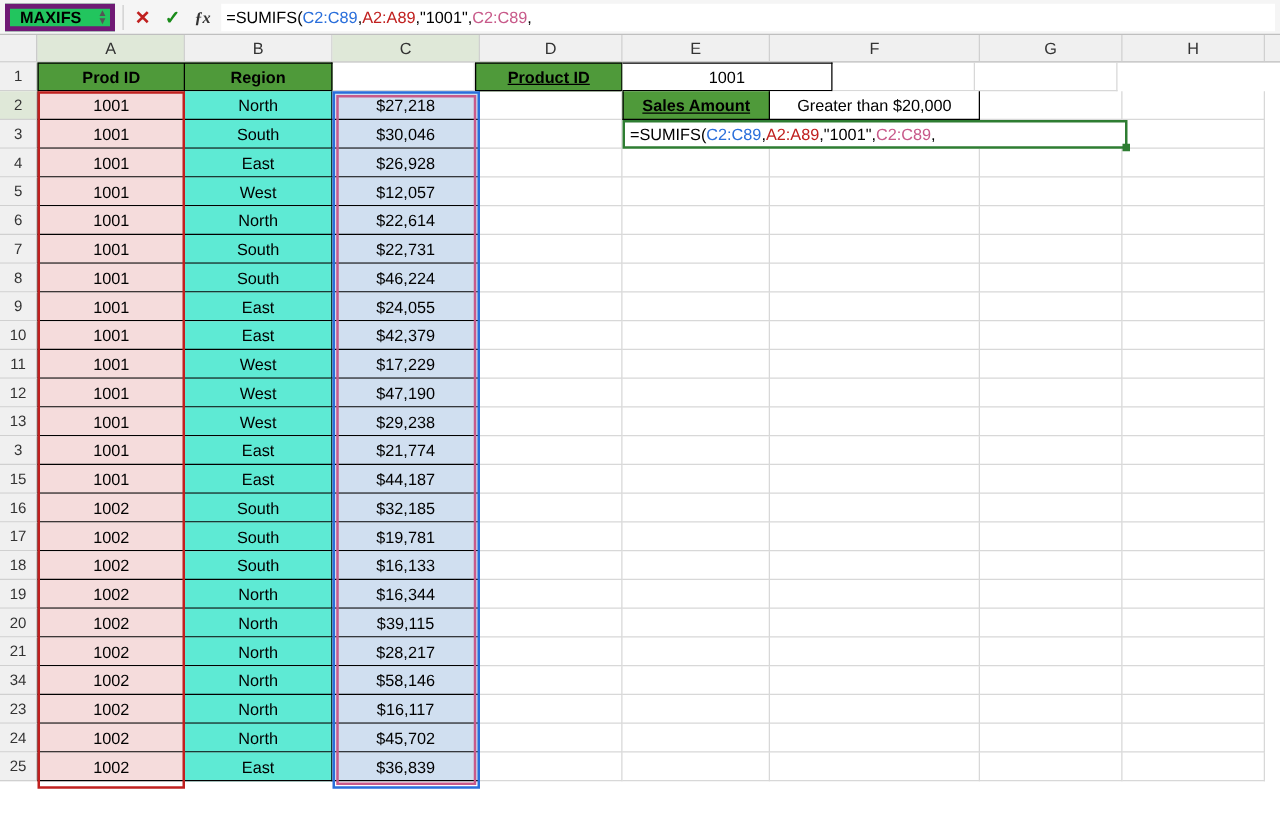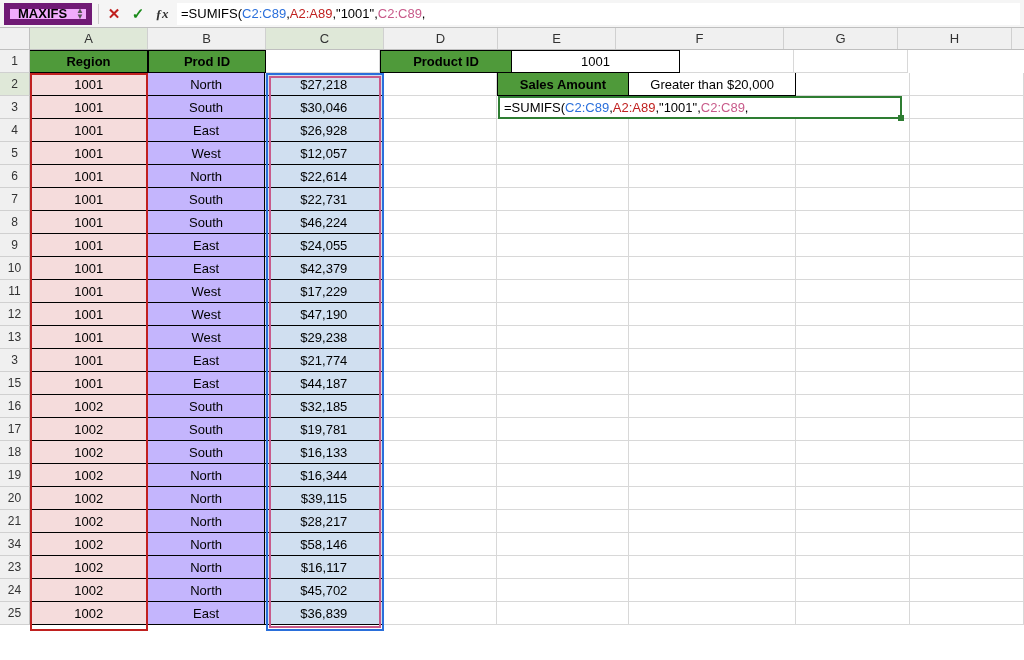--- a/index.html
+++ b/index.html
@@ -20,22 +20,22 @@
     align-items: center;
     height: 28px;
     border-bottom: 1px solid #bfbfbf;
     background: #f5f5f5;
     padding: 0 4px;
     gap: 6px;
   }
   .namebox {
     width: 88px;
     height: 22px;
-    background: #f0abfc;
-    border: 6px solid #701a75;
+    background: #22c55e;
+    border: 4px solid #701a75;
     display: flex;
     align-items: center;
     padding: 0 6px 0 8px;
     font-weight: bold;
     position: relative;
   }
   .namebox .stepper {
     position: absolute;
     right: 2px;
     display: flex;
@@ -114,41 +114,41 @@
   .rowhdr.sel { background:#dfe8d8; }
   .cell {
     border-right: 1px solid #d8d8d8;
     border-bottom: 1px solid #d8d8d8;
     display: flex;
     align-items: center;
     padding: 0 6px;
   }
   .cell.wA,.cell.wB,.cell.wC{width:118px;}
   .cell.wD{width:114px;}
-  .cell.wE{width:132px;}
+  .cell.wE{width:118px;text-decoration:underline;}
   .cell.wF{width:168px;}
   .cell.wG,.cell.wH{width:114px;}
 
   .th-green {
     background: #4f9a3a;
     color: #000;
     font-weight: bold;
     justify-content: center;
     border-right:1px solid #000;
     border-bottom:1px solid #000;
     border-top:1px solid #000;
   }
   .td-pink {
     background: #f5dcdc;
     justify-content: center;
     border:1px solid #000;
     border-top:none;
   }
   .td-white {
-    background: #c4b5fd;
+    background: #5eead4;
     justify-content: center;
     border:1px solid #000;
     border-top:none;
     border-left:none;
   }
   .td-blue {
     background: #d0dff0;
     justify-content: center;
     border:1px solid #000;
     border-top:none;
@@ -231,22 +231,22 @@
   <div class="colhdr colE">E</div>
   <div class="colhdr colF">F</div>
   <div class="colhdr colG">G</div>
   <div class="colhdr colH">H</div>
 </div>
 
 <div class="sheet-body">
 
   <div class="row">
     <div class="rowhdr">1</div>
+    <div class="cell wA th-green first">Prod ID</div>
     <div class="cell wB th-green">Region</div>
-    <div class="cell wA th-green first">Prod ID</div>
     <div class="cell wD"></div>
     <div class="cell wE side-green">Product ID</div>
     <div class="cell wF side-val">1001</div>
     <div class="cell wG"></div>
     <div class="cell wH"></div>
   </div>
 
   <div class="row">
     <div class="rowhdr sel">2</div>
     <div class="cell wA td-pink">1001</div>

